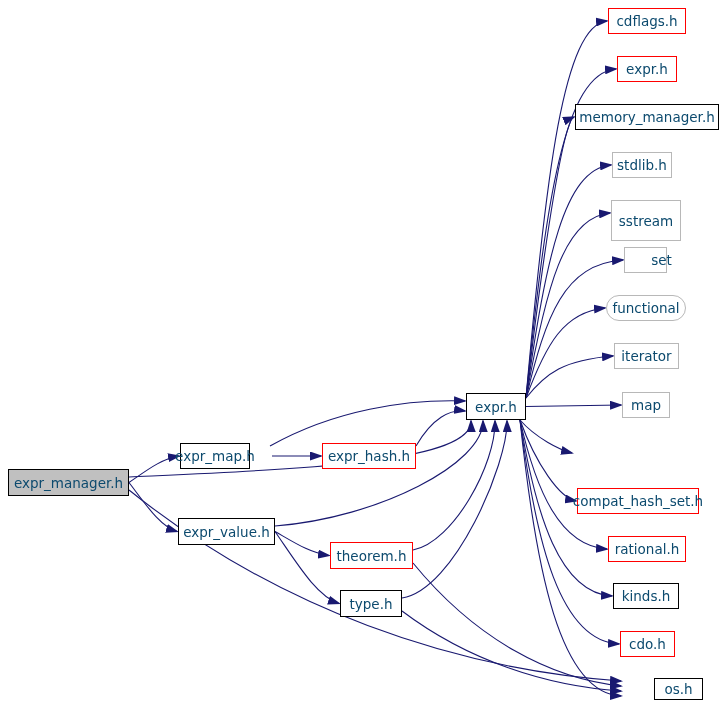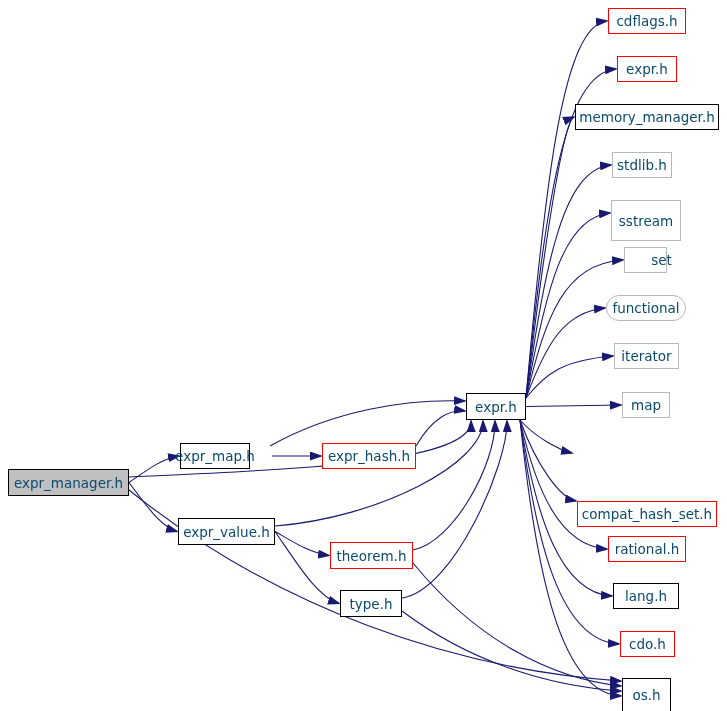--- a/index.html
+++ b/index.html
@@ -93,28 +93,28 @@
     </div>
   <div class="node" style="left: 606px; top: 295px; width: 80px; height: 26px; border-color: rgb(184, 184, 184); background: rgb(255, 255, 255); border-radius: 13px;">
       <span>functional</span>
     </div>
   <div class="node" style="left: 614px; top: 343px; width: 65px; height: 26px; border-color: rgb(184, 184, 184); background: rgb(255, 255, 255);">
       <span>iterator</span>
     </div>
   <div class="node" style="left: 622px; top: 392px; width: 48px; height: 26px; border-color: rgb(184, 184, 184); background: rgb(255, 255, 255);">
       <span>map</span>
     </div>
-  <div class="node" style="left: 577px; top: 488px; width: 140px; height: 26px; border-color: rgb(255, 0, 0); background: rgb(255, 255, 255); margin-top: 13px;">
+  <div class="node" style="left: 577px; top: 488px; width: 122px; height: 26px; border-color: rgb(255, 0, 0); background: rgb(255, 255, 255);">
       <span>compat_hash_set.h</span>
     </div>
   <div class="node" style="left: 608px; top: 536px; width: 78px; height: 26px; border-color: rgb(255, 0, 0); background: rgb(255, 255, 255);">
       <span>rational.h</span>
     </div>
   <div class="node" style="left: 613px; top: 583px; width: 66px; height: 26px; border-color: rgb(0, 0, 0); background: rgb(255, 255, 255);">
-      <span>lang.h</span>
+      <span>kinds.h</span>
     </div>
   <div class="node" style="left: 620px; top: 631px; width: 55px; height: 26px; border-color: rgb(255, 0, 0); background: rgb(255, 255, 255);">
       <span>cdo.h</span>
     </div>
-  <div class="node" style="left: 622px; top: 678px; width: 49px; height: 34px; border-color: rgb(0, 0, 0); background: rgb(255, 255, 255); text-align: center;">
+  <div class="node" style="left: 654px; top: 678px; width: 49px; height: 22px; border-color: rgb(0, 0, 0); background: rgb(255, 255, 255); text-align: center;">
       <span>os.h</span>
     </div>
 </div>
 
 </body></html>

